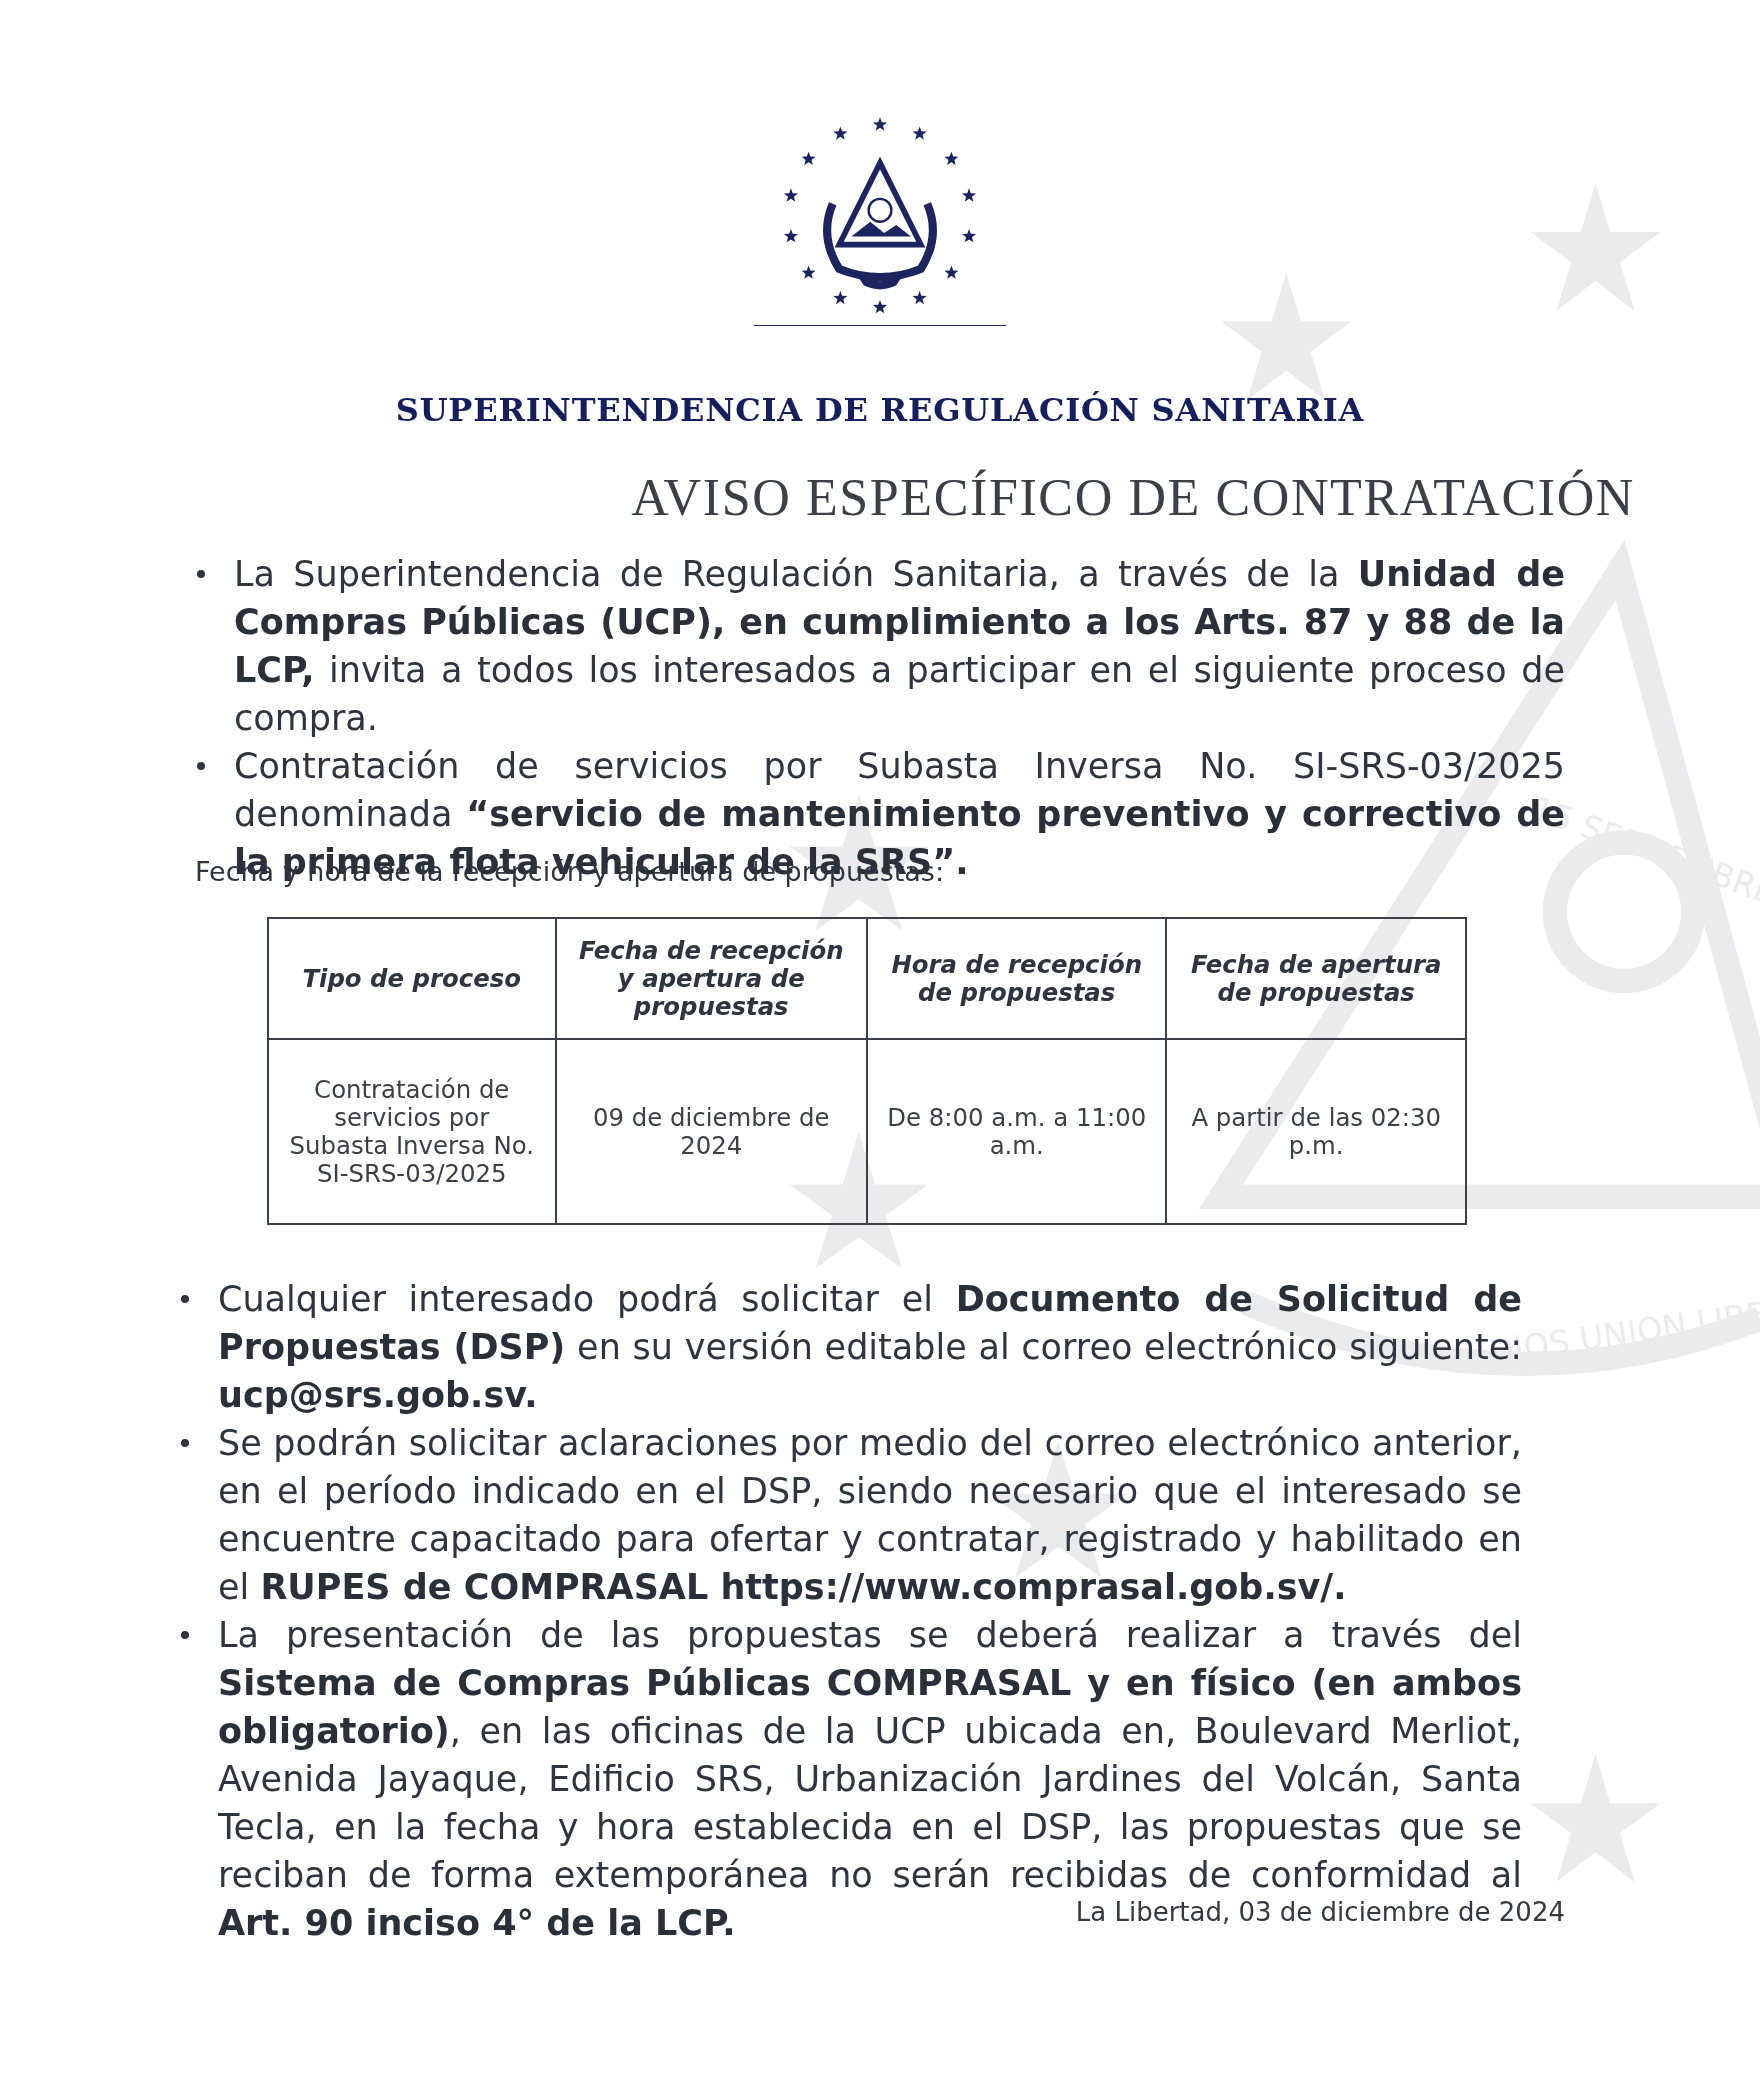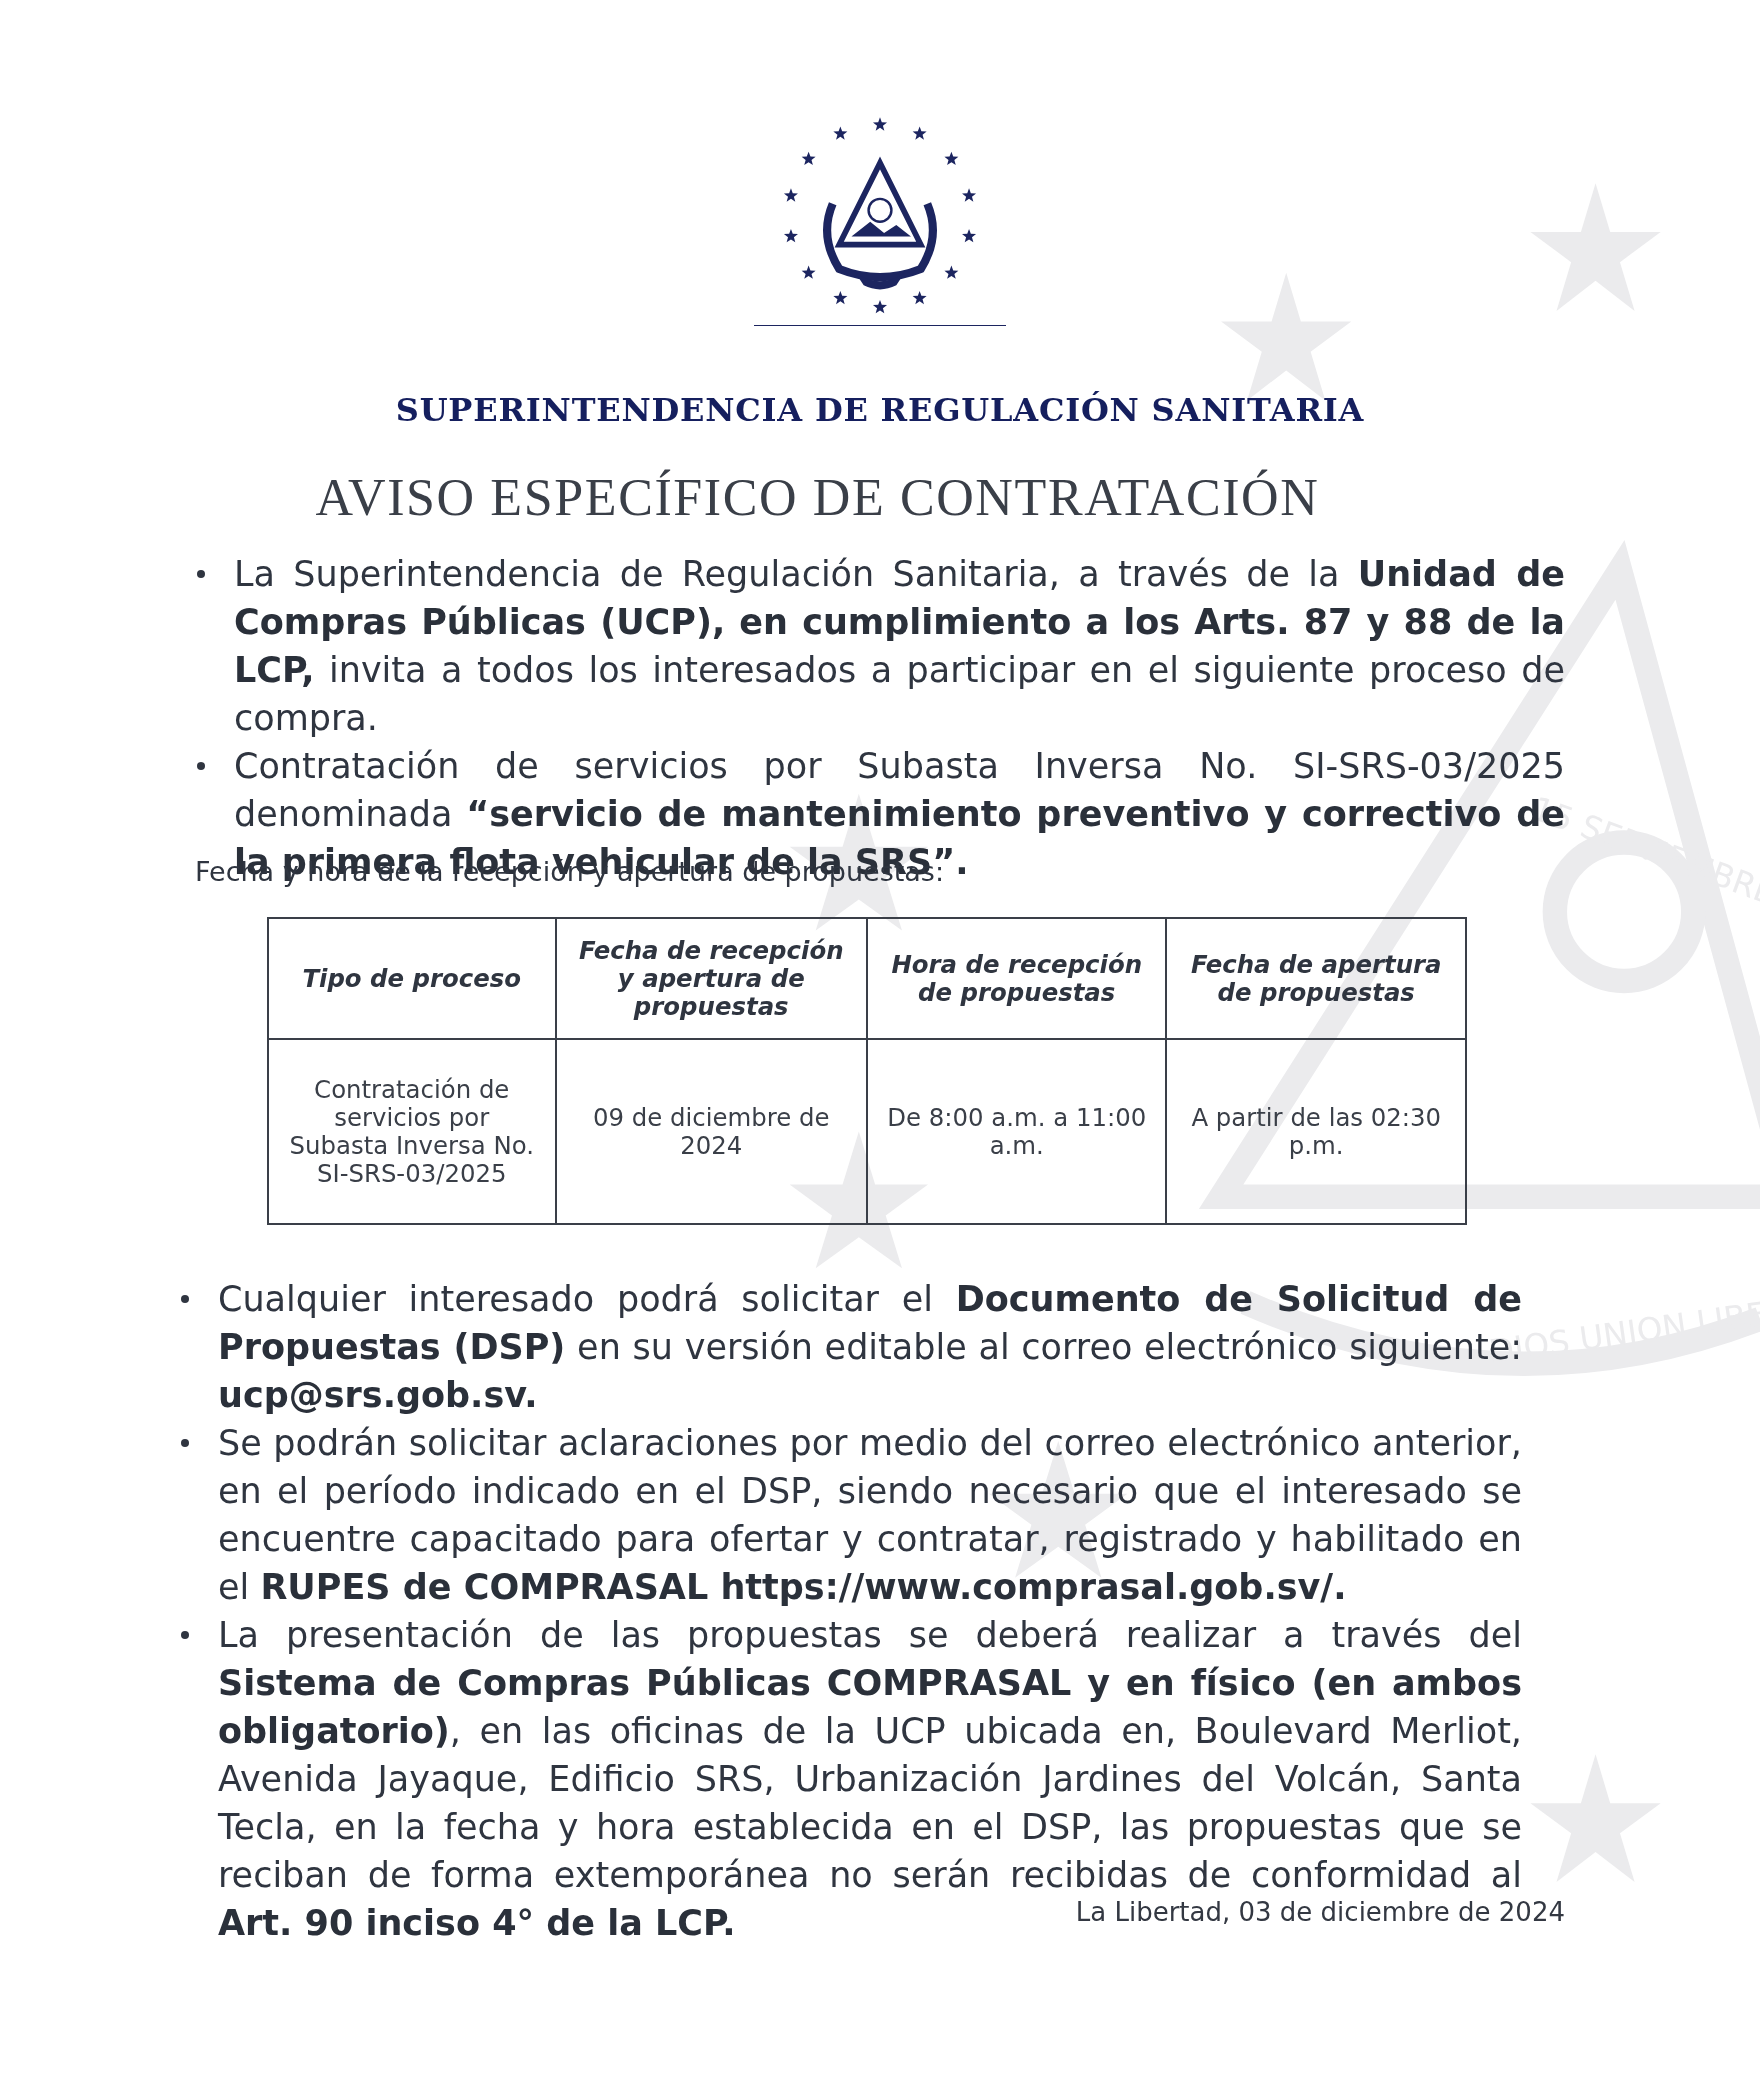--- a/index.html
+++ b/index.html
@@ -5,21 +5,21 @@
   html, body { margin: 0; padding: 0; background: #ffffff; }
   body { width: 1760px; height: 2084px; position: relative; overflow: hidden;
          font-family: "DejaVu Sans", sans-serif; color: #2f3540; }
   .wm { position: absolute; fill: #ebebed; }
   .header { position: absolute; left: 0; top: 114px; width: 1760px; text-align: center; }
   .emblem { display: block; margin: 0 auto; }
   .hrule { width: 252px; height: 1.6px; background: #1c2560; margin: 6.5px auto 0; }
   .org { position: absolute; top: 372px; left: 0; width: 1760px; text-align: center;
          font-family: "DejaVu Serif", serif; font-weight: bold; font-size: 32px;
          color: #151f5e; letter-spacing: 0.8px; margin-top: 19px; }
-  .title { position: absolute; top: 468px; left: 0; width: 1635px; text-align: center;
+  .title { position: absolute; top: 468px; left: 0; width: 1635px; text-align: right;
            font-family: "Liberation Serif", serif; font-size: 52px; color: #3a3f48;
            letter-spacing: 1.6px; }
   ul.list { position: absolute; margin: 0; padding: 0; list-style: none; }
   ul.list li { position: relative; padding-left: 39px; text-align: justify;
                font-size: 35px; line-height: 48px; margin-bottom: 0; }
   ul.list li::before { content: ""; position: absolute; left: 1.6px; top: 20.4px;
                        width: 8.1px; height: 8.1px; border-radius: 50%; background: #2f3540; }
   b { font-weight: bold; color: #2a303a; }
   .list1 { left: 195px; top: 550px; width: 1370px; }
   .list2 { left: 179px; top: 1275px; width: 1343px; }

